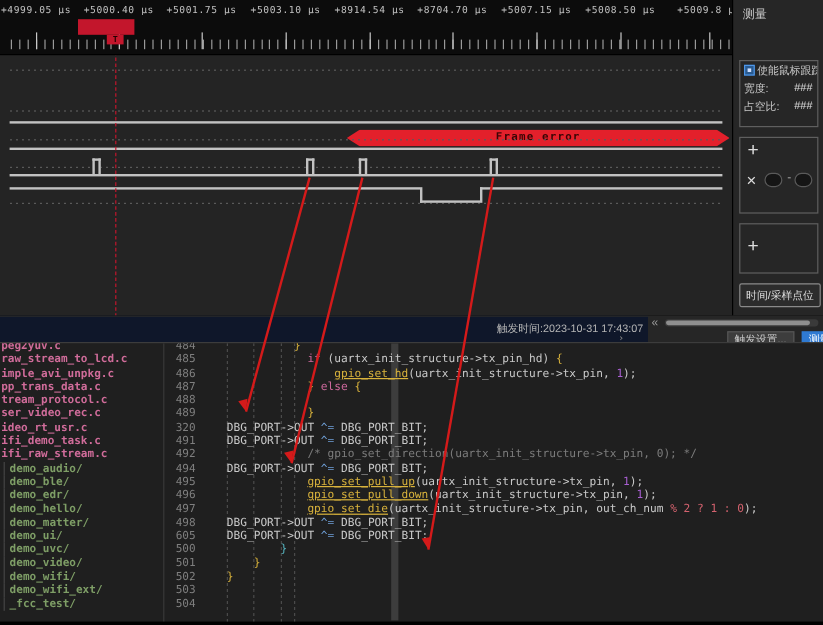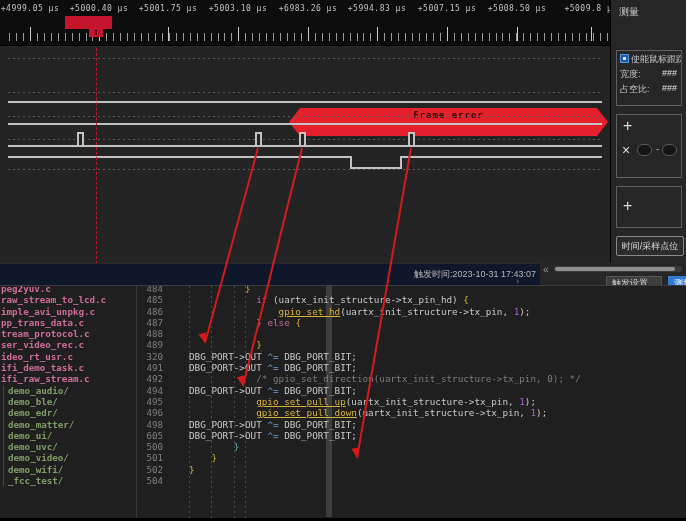--- a/index.html
+++ b/index.html
@@ -14,21 +14,21 @@
   .tickmaj { position:absolute; top:27px; width:1px; height:14px; background:#c8c8c8; }
   #trigflag { position:absolute; left:65px; top:16px; width:47px; height:13px; background:#c3162c; z-index:3; }
   #trigtab  { position:absolute; left:89px; top:29px; width:14px; height:8px; background:#c3162c; z-index:3;
               font-size:7px; color:#200; text-align:center; line-height:8px; font-weight:bold; }
 
   
   #wavearea { position:absolute; left:0; top:45px; width:610px; height:218px; background:#242424; overflow:hidden; border-top:1px solid #000; }
   .dotline { position:absolute; left:8px; width:594px; height:1px;
              background:repeating-linear-gradient(90deg,#5a5a5a 0 2px,transparent 2px 5px); }
   .pulse { position:absolute; width:7px; height:13px; border:2px solid #c2c2c2; border-bottom:none; background:#242424; }
-  #banner { position:absolute; left:289px; top:62px; width:319px; height:28px; background:#e3202b;
+  #banner { position:absolute; left:289px; top:62px; width:319px; height:14px; background:#e3202b;
             clip-path:polygon(0 50%,11px 0,calc(100% - 11px) 0,100% 50%,calc(100% - 11px) 100%,11px 100%);
             color:#3a0505; font-size:9px; font-weight:bold; text-align:center; line-height:14px; letter-spacing:1px; }
   #trigline { position:absolute; left:96px; top:-8px; width:0; height:226px; border-left:1px dashed #c3162c; }
 
   
   #wavefooter { position:absolute; left:0; top:263px; width:540px; height:22px; background:#0f172a; border-top:1px solid #2a2a2a; }
   #trigtime { position:absolute; right:4px; top:4px; font-size:9px; color:#b5b5b5; font-family:"Liberation Sans",sans-serif; }
   #expander { position:absolute; right:20px; top:13px; font-size:8px; color:#8a8a8a; }
 
   
@@ -91,22 +91,22 @@
 <body>
 
 <div id="stage">
 
   <div id="ruler">
     <div id="rlabels">
         <div class="rlabel" style="left: 30px;">+4999.05 μs</div>
         <div class="rlabel" style="left: 99px;">+5000.40 μs</div>
         <div class="rlabel" style="left: 168px;">+5001.75 μs</div>
         <div class="rlabel" style="left: 238px;">+5003.10 μs</div>
-        <div class="rlabel" style="left: 308px;">+6983.26 μs</div>
-        <div class="rlabel" style="left: 377px;">+5994.83 μs</div>
+        <div class="rlabel" style="left: 308px;">+8914.54 μs</div>
+        <div class="rlabel" style="left: 377px;">+8704.70 μs</div>
         <div class="rlabel" style="left: 447px;">+5007.15 μs</div>
         <div class="rlabel" style="left: 517px;">+5008.50 μs</div>
         <div class="rlabel" style="left: 591px;">+5009.8 μs</div>
       </div>
     <div id="rticks">
         <div class="tickmin" style="left: 9px;"></div>
         <div class="tickmin" style="left: 15.9px;"></div>
         <div class="tickmin" style="left: 22.9px;"></div>
         <div class="tickmin" style="left: 29.8px;"></div>
         <div class="tickmin" style="left: 36.8px;"></div>
@@ -335,20 +335,25 @@
           <div class="fname f-dir">demo_ble/</div>
           <div class="lnum">495</div>
           <div class="ctext"><span class="sd">            </span><span class="sf">gpio_set_pull_up</span><span class="sd">(uartx_init_structure-&gt;tx_pin, </span><span class="sn">1</span><span class="sd">);</span></div>
         </div>
         <div class="row">
           <div class="fname f-dir">demo_edr/</div>
           <div class="lnum">496</div>
           <div class="ctext"><span class="sd">            </span><span class="sf">gpio_set_pull_down</span><span class="sd">(uartx_init_structure-&gt;tx_pin, </span><span class="sn">1</span><span class="sd">);</span></div>
         </div>
         <div class="row">
+          <div class="fname f-dir">demo_hello/</div>
+          <div class="lnum">497</div>
+          <div class="ctext"><span class="sd">            </span><span class="sf">gpio_set_die</span><span class="sd">(uartx_init_structure-&gt;tx_pin, out_ch_num </span><span class="st">% 2 ? 1 : 0</span><span class="sd">);</span></div>
+        </div>
+        <div class="row">
           <div class="fname f-dir">demo_matter/</div>
           <div class="lnum">498</div>
           <div class="ctext"><span class="sd">DBG_PORT-&gt;OUT </span><span class="so">^=</span><span class="sd"> DBG_PORT_BIT;</span></div>
         </div>
         <div class="row">
           <div class="fname f-dir">demo_ui/</div>
           <div class="lnum">605</div>
           <div class="ctext"><span class="sd">DBG_PORT-&gt;OUT </span><span class="so">^=</span><span class="sd"> DBG_PORT_BIT;</span></div>
         </div>
         <div class="row">
@@ -358,20 +363,25 @@
         </div>
         <div class="row">
           <div class="fname f-dir">demo_video/</div>
           <div class="lnum">501</div>
           <div class="ctext"><span class="sd">    </span><span class="sy">}</span></div>
         </div>
         <div class="row">
           <div class="fname f-dir">demo_wifi/</div>
           <div class="lnum">502</div>
           <div class="ctext"><span class="sy">}</span></div>
+        </div>
+        <div class="row">
+          <div class="fname f-dir">demo_wifi_ext/</div>
+          <div class="lnum">503</div>
+          <div class="ctext"></div>
         </div>
         <div class="row">
           <div class="fname f-dir">_fcc_test/</div>
           <div class="lnum">504</div>
           <div class="ctext"></div>
         </div>
       </div>
     <div id="botstrip"></div>
   </div>
 

